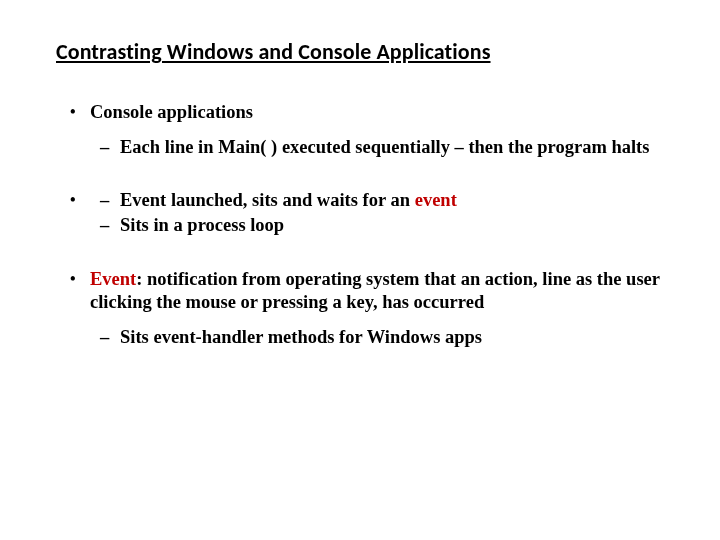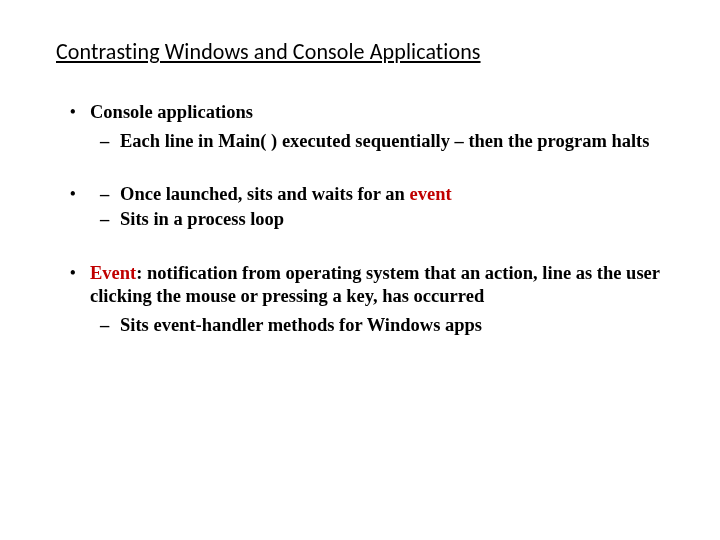--- a/index.html
+++ b/index.html
@@ -10,21 +10,21 @@
     background: #ffffff;
     font-family: Calibri, "Segoe UI", Arial, sans-serif;
     color: #000000;
   }
   .slide {
     box-sizing: border-box;
     padding: 38px 56px 0 56px;
   }
   .title {
     font-size: 22px;
-    font-weight: 400;
+    font-weight: 700;
     text-decoration: underline;
     margin: 0 0 36px 0;
     letter-spacing: 0.1px;
   }
   ul.level1 {
     list-style: none;
     margin: 0;
     padding: 0;
     font-family: Liberation Serif, serif;
   }
@@ -39,21 +39,21 @@
   ul.level1 > li::before {
     content: "•";
     position: absolute;
     left: 14px;
     top: 0;
     font-size: 16px;
     line-height: 1.35;
   }
   ul.level2 {
     list-style: none;
-    margin: 6px 0 0 0;
+    margin: 12px 0 0 0;
     padding: 0;
   }
   ul.level2 > li {
     position: relative;
     padding-left: 30px;
     font-size: 18.5px;
     font-weight: 700;
     line-height: 1.25;
     margin-top: 2px;
   }
@@ -79,21 +79,21 @@
       <ul class="level2">
         <li>
           <span>Each line in Main( ) executed sequentially </span><span>– then the program halts</span>
         </li>
       </ul>
     </li>
 
     <li>
       <ul class="level2">
         <li>
-          <span>Once launched, sits and waits for an </span><span class="red">event</span>
+          <span>Event launched, sits and waits for an </span><span class="red">event</span>
         </li>
         <li>
           <span>Sits in a process loop</span>
         </li>
       </ul>
     </li>
 
     <li>
       <span class="red">Event</span><span>: notification from operating system that an action, line as the user clicking the mouse or pressing a key, has occurred</span>
       <ul class="level2">

